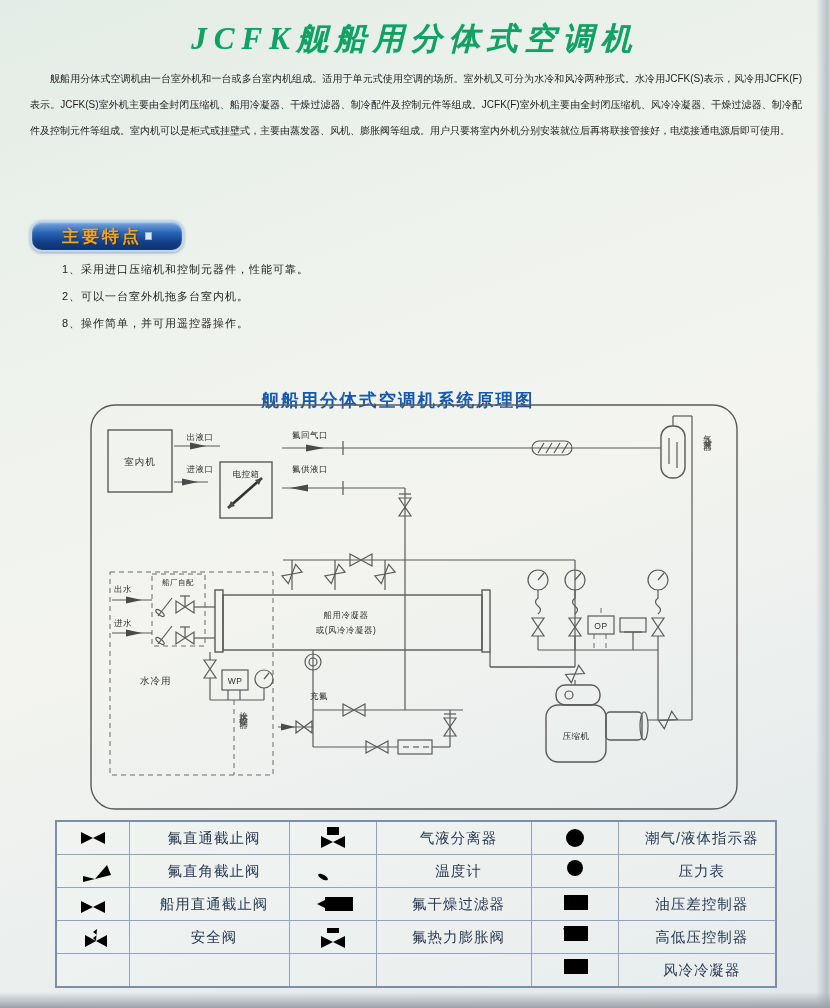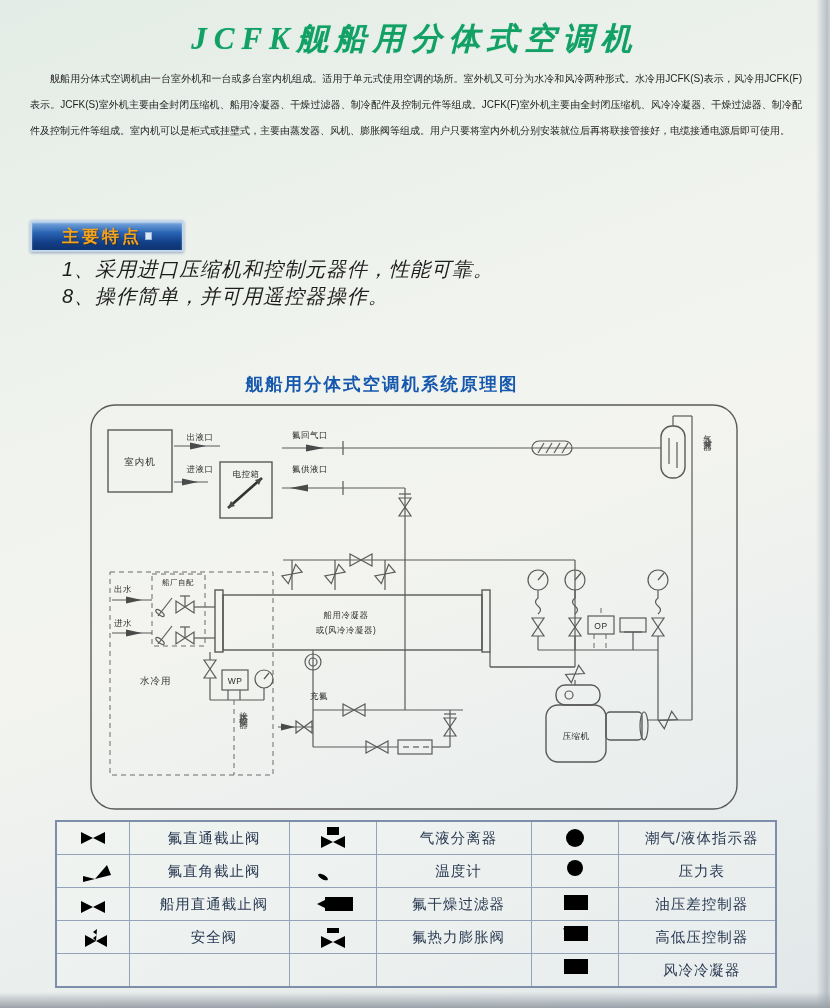--- a/index.html
+++ b/index.html
@@ -16,34 +16,34 @@
     position:absolute;top:18px;left:0;width:830px;text-align:center;
     font-size:31px;font-weight:bold;font-style:italic;letter-spacing:7px;
     color:#12a065;text-shadow:0 0 1px #7dd3ae;margin:0;
     font-family:"Liberation Serif","DejaVu Serif",serif;
   }
   .intro{
     position:absolute;top:66px;left:30px;width:772px;margin:0;
     font-size:10px;line-height:26px;color:#1d1d1d;text-align:justify;text-indent:2em;
   }
   .badge{
-    position:absolute;top:220px;left:30px;width:150px;height:28px;border-radius:2px;
+    position:absolute;top:220px;left:30px;width:150px;height:28px;border-radius:12px;
     background:linear-gradient(180deg,#7aaade 0%,#2a64b4 38%,#123f88 72%,#0d336f 100%);
     border:2px solid #c3d6ec;box-shadow:0 1px 3px rgba(40,70,120,.45), inset 0 1px 2px rgba(255,255,255,.5);
     display:flex;align-items:center;justify-content:center;
   }
   .badge .badge-text{
     color:#f5a319;font-size:17px;font-weight:bold;letter-spacing:3px;
     text-shadow:1px 1px 1px rgba(60,30,0,.55);
   }
   .badge .badge-dot{display:inline-block;width:5px;height:6px;background:#dce8f5;margin-left:3px;border:1px solid #9ab4d4;}
   .features{position:absolute;top:256px;left:62px;margin:0;padding:0;list-style:none;}
-  .features li{font-size:20px;line-height:27px;color:#1d1d1d;letter-spacing:1px;font-style:italic;}
+  .features li{font-size:11px;line-height:27px;color:#1d1d1d;letter-spacing:1px;}
   .diagram-title{
-    position:absolute;top:372px;left:0;width:764px;text-align:center;margin:0;
+    position:absolute;top:372px;left:0;width:764px;text-align:center;margin:16px;
     font-size:17.5px;font-weight:bold;color:#1558ae;letter-spacing:2px;
   }
   .schematic{position:absolute;top:402px;left:88px;width:652px;height:410px;}
   svg .pipe{stroke:#5a5a5a;stroke-width:1.2;fill:none;}
   svg .pipe2{stroke:#5a5a5a;stroke-width:1.4;fill:none;}
   svg .dash{stroke:#6a6a6a;stroke-width:1;fill:none;stroke-dasharray:5 4;}
   svg .fillv{fill:#4a4a4a;stroke:none;}
   svg .lbl{fill:#2e2e2e;font-size:9.5px;letter-spacing:1px;}
   svg .lbl-s{fill:#2e2e2e;font-size:8.5px;letter-spacing:0.5px;}
   svg .vtext{fill:#4a4a4a;font-size:8.5px;writing-mode:vertical-rl;letter-spacing:2px;}
@@ -71,20 +71,21 @@
 
 <p class="intro">舰船用分体式空调机由一台室外机和一台或多台室内机组成。适用于单元式使用空调的场所。室外机又可分为水冷和风冷两种形式。水冷用JCFK(S)表示，风冷用JCFK(F)表示。JCFK(S)室外机主要由全封闭压缩机、船用冷凝器、干燥过滤器、制冷配件及控制元件等组成。JCFK(F)室外机主要由全封闭压缩机、风冷冷凝器、干燥过滤器、制冷配件及控制元件等组成。室内机可以是柜式或挂壁式，主要由蒸发器、风机、膨胀阀等组成。用户只要将室内外机分别安装就位后再将联接管接好，电缆接通电源后即可使用。</p>
 
 <div class="badge">
   <span class="badge-text">主要特点</span>
   <span class="badge-dot"></span>
 </div>
 
 <ul class="features">
   <li>1、采用进口压缩机和控制元器件，性能可靠。</li>
+  <li>2、可以一台室外机拖多台室内机。</li>
   <li>8、操作简单，并可用遥控器操作。</li>
 </ul>
 
 <h2 class="diagram-title">舰船用分体式空调机系统原理图</h2>
 
 <div class="schematic">
 <svg viewBox="0 0 652 410" width="652" height="410" xmlns="http://www.w3.org/2000/svg">
   <rect x="3" y="3" width="646" height="404" rx="24" class="pipe2"></rect>
 
   <g>

